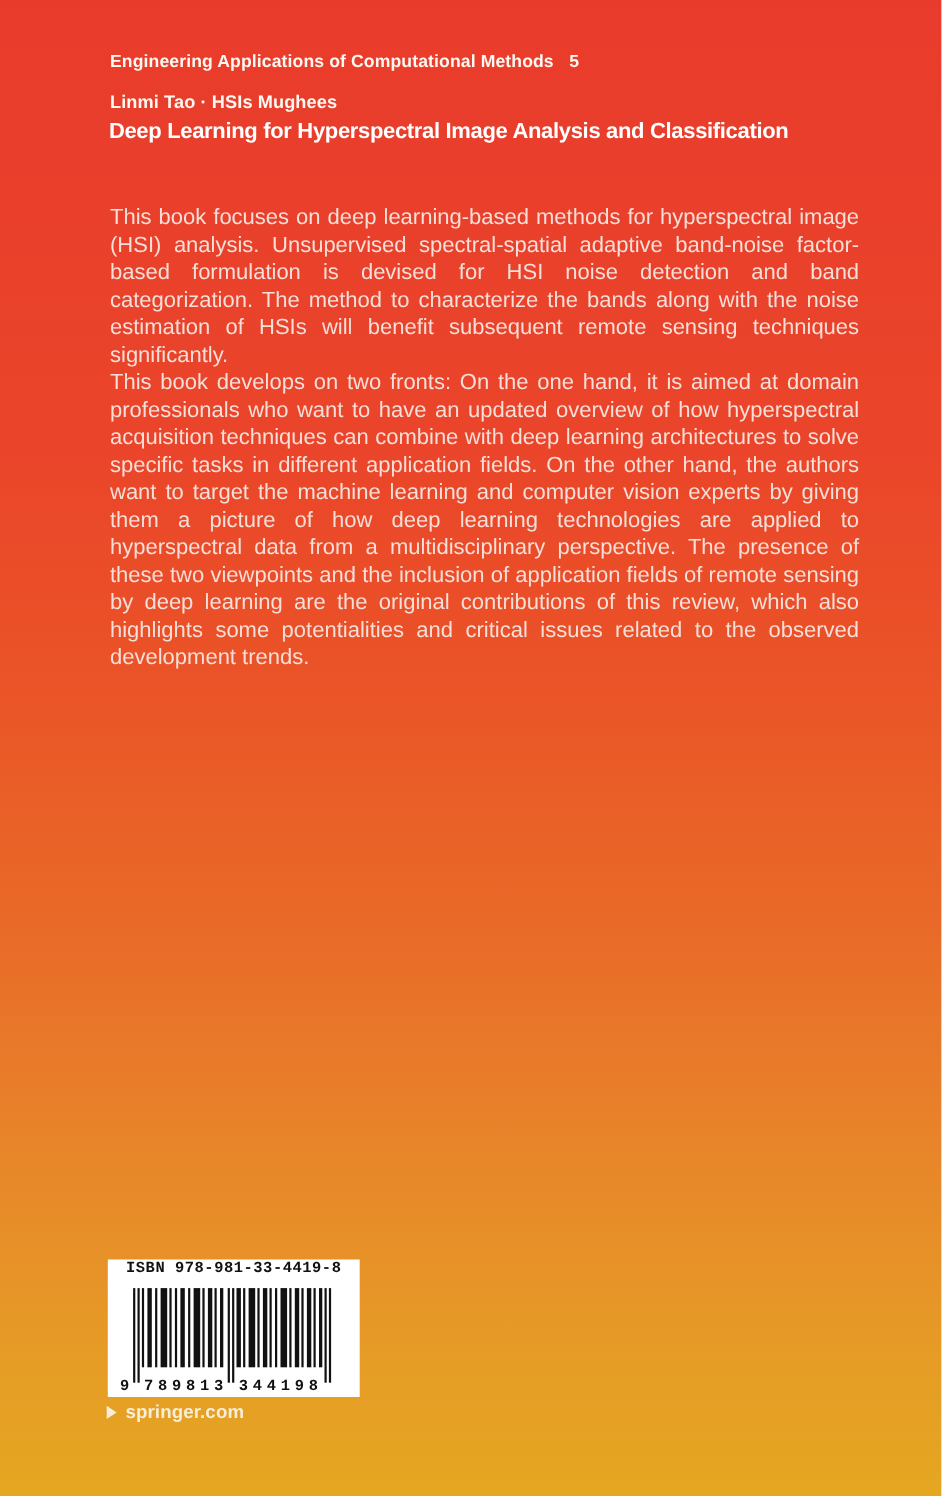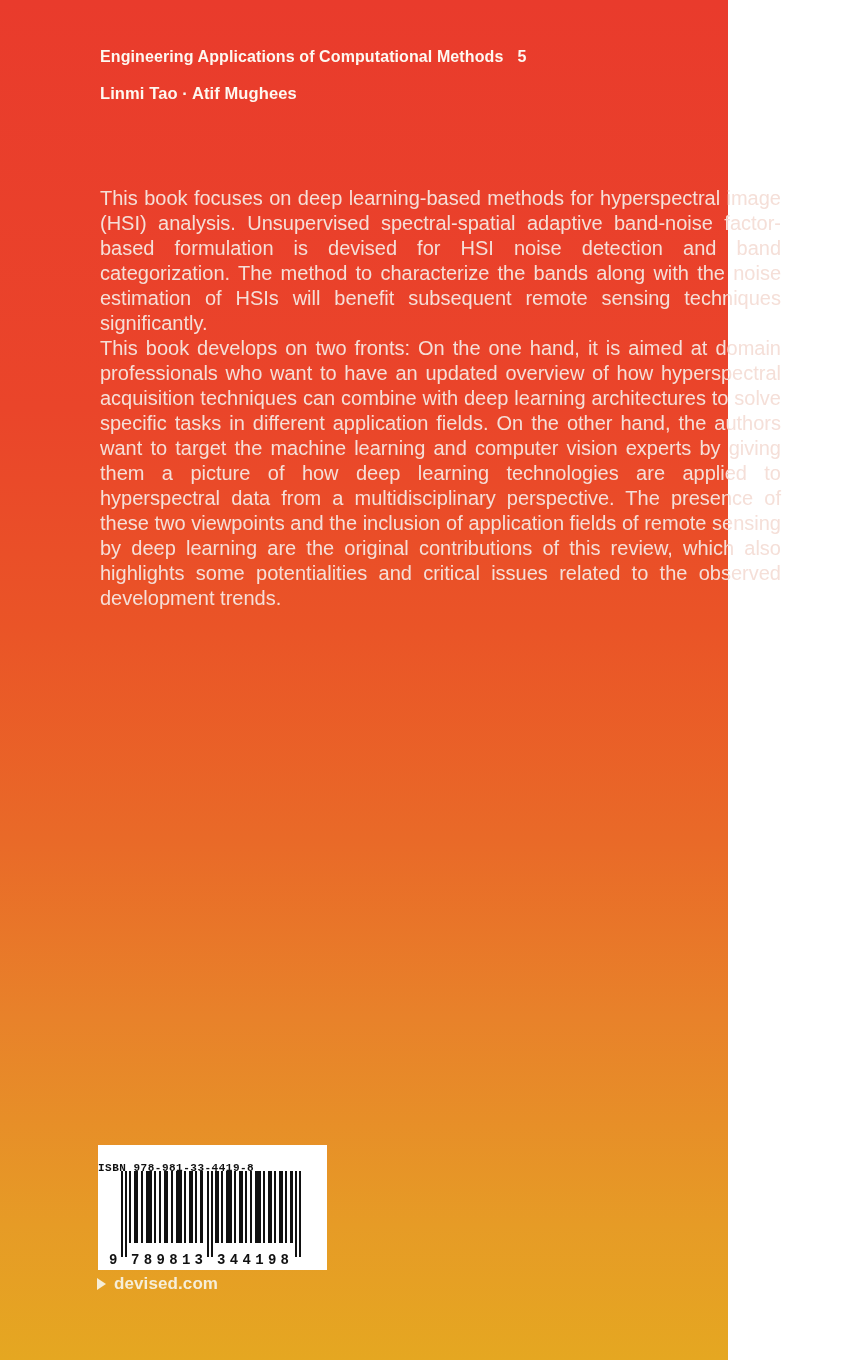--- a/index.html
+++ b/index.html
@@ -5,21 +5,21 @@
   html, body {
     margin: 0;
     padding: 0;
     width: 856px;
     height: 1360px;
     overflow: hidden;
     font-family: "Liberation Sans", sans-serif;
   }
   .cover {
     position: relative;
-    width: 728px;
+    width: 856px;
     height: 1360px;
     background: linear-gradient(
       to bottom,
       var(--bg-top, #e93b2c) 0%,
       #ea452a 30%,
       #ea5427 46%,
       #e96a28 62%,
       var(--bg-lower, #e8822a) 75%,
       #e69b26 90%,
       var(--bg-bottom, #e5a721) 100%
@@ -71,23 +71,24 @@
   .synopsis p + p { margin-top: 0; }
   .isbn-block {
     position: absolute;
     left: 98px;
     top: 1145px;
     width: 229px;
     height: 125px;
     background: var(--barcode-bg, #ffffff);
   }
   .isbn-label {
-    margin-top: 17px;
+    margin-top: 0;
+    text-align: center;
     font-family: "Liberation Mono", monospace;
-    font-size: 11px;
+    font-size: 14px;
     font-weight: bold;
     letter-spacing: 0.5px;
     color: var(--barcode-ink, #111111);
     white-space: nowrap;
   }
   .barcode-svg {
     position: absolute;
     left: 9px;
     top: 26px;
   }
@@ -122,22 +123,23 @@
 </style>
 </head>
 <body>
 
 <div class="cover">
 
   <div class="series-row">
     <span>Engineering Applications of Computational Methods</span><span class="series-number">5</span>
   </div>
 
-  <div class="authors">Linmi Tao · Atif Mughees</div>
+  <div class="authors">Linmi Tao · HSIs Mughees</div>
 
+  <div class="book-title">Deep Learning for Hyperspectral Image Analysis and Classification</div>
 
   <div class="synopsis">
     <p>This book focuses on deep learning-based methods for hyperspectral image (HSI) analysis. Unsupervised spectral-spatial adaptive band-noise factor-based formulation is devised for HSI noise detection and band categorization. The method to characterize the bands along with the noise estimation of HSIs will benefit subsequent remote sensing techniques significantly.</p>
     <p>This book develops on two fronts: On the one hand, it is aimed at domain professionals who want to have an updated overview of how hyperspectral acquisition techniques can combine with deep learning architectures to solve specific tasks in different application fields. On the other hand, the authors want to target the machine learning and computer vision experts by giving them a picture of how deep learning technologies are applied to hyperspectral data from a multidisciplinary perspective. The presence of these two viewpoints and the inclusion of application fields of remote sensing by deep learning are the original contributions of this review, which also highlights some potentialities and critical issues related to the observed development trends.</p>
   </div>
 
   <div class="isbn-block">
     <div class="isbn-label">ISBN 978-981-33-4419-8</div>
     <svg class="barcode-svg" width="211" height="96" viewBox="0 0 211 96" xmlns="http://www.w3.org/2000/svg">
 
@@ -180,16 +182,16 @@
         <rect x="192" y="0" width="2" height="86"></rect>
 
       <text x="2" y="93">9</text>
       <text x="24" y="93" textLength="72" lengthAdjust="spacing">789813</text>
       <text x="110" y="93" textLength="72" lengthAdjust="spacing">344198</text>
     </svg>
   </div>
 
   <div class="springer-row">
     <span class="springer-arrow"></span>
-    <span class="springer-url">devised.com</span>
+    <span class="springer-url">springer.com</span>
   </div>
 
 </div>
 
 </body></html>

